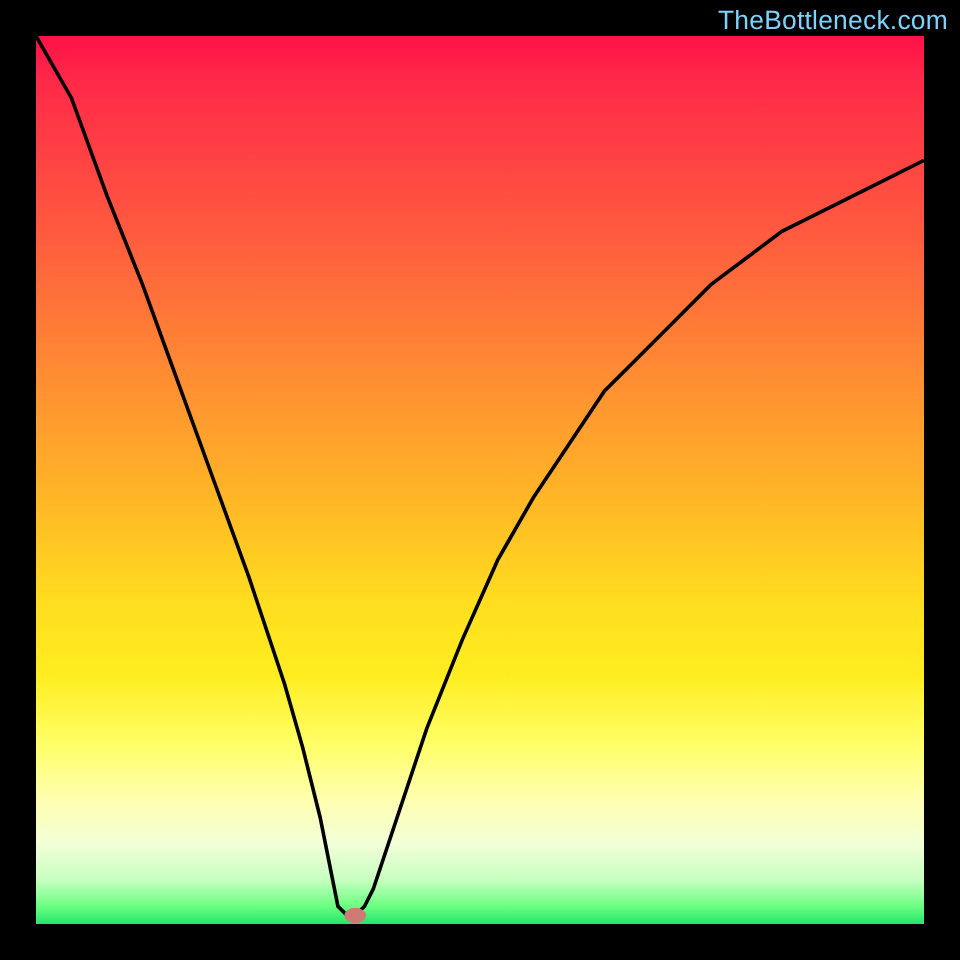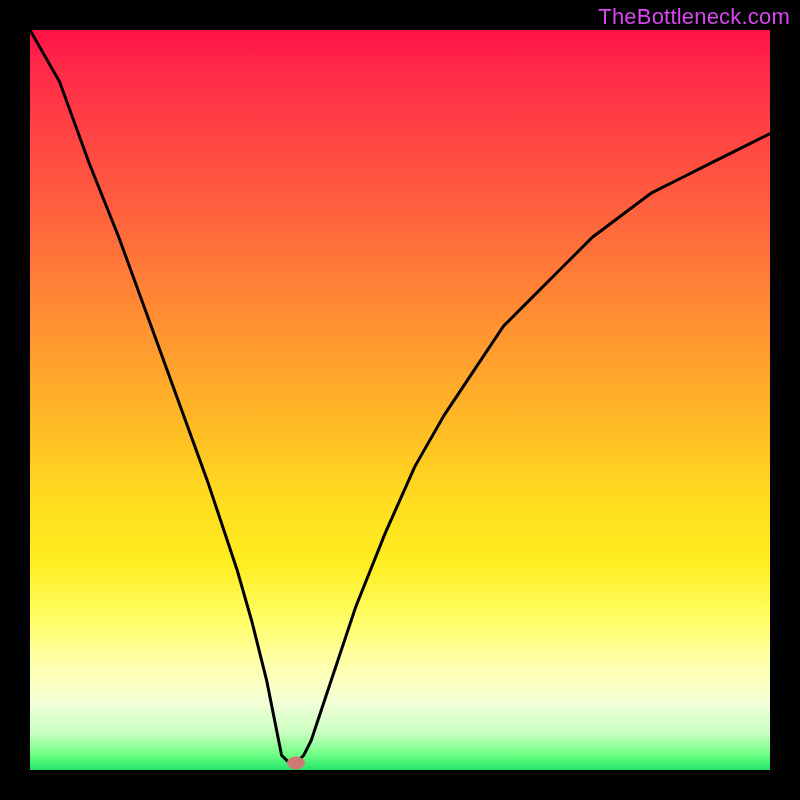--- a/index.html
+++ b/index.html
@@ -9,21 +9,21 @@
     height: 800px;
     background: #000;
     position: relative;
   }
   .attribution {
     position: absolute;
     top: 4px;
     right: 10px;
     font-family: Arial, Helvetica, sans-serif;
     font-size: 22px;
-    color: #d946ef;
+    color: #7dd3fc;
     font-weight: 500;
     letter-spacing: 0.2px;
   }
   .plot-area {
     position: absolute;
     left: 30px;
     top: 30px;
     width: 740px;
     height: 740px;
     overflow: hidden;

